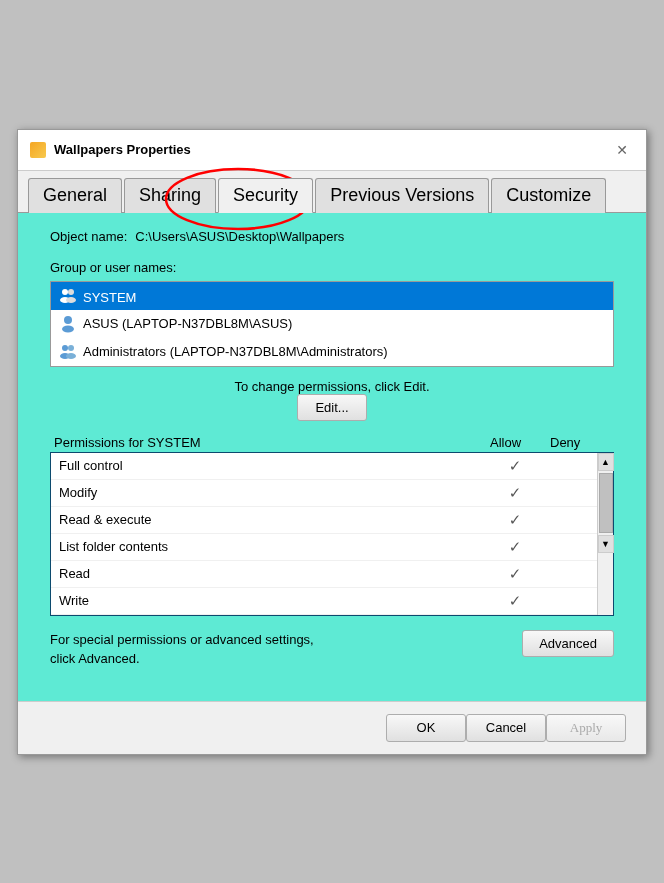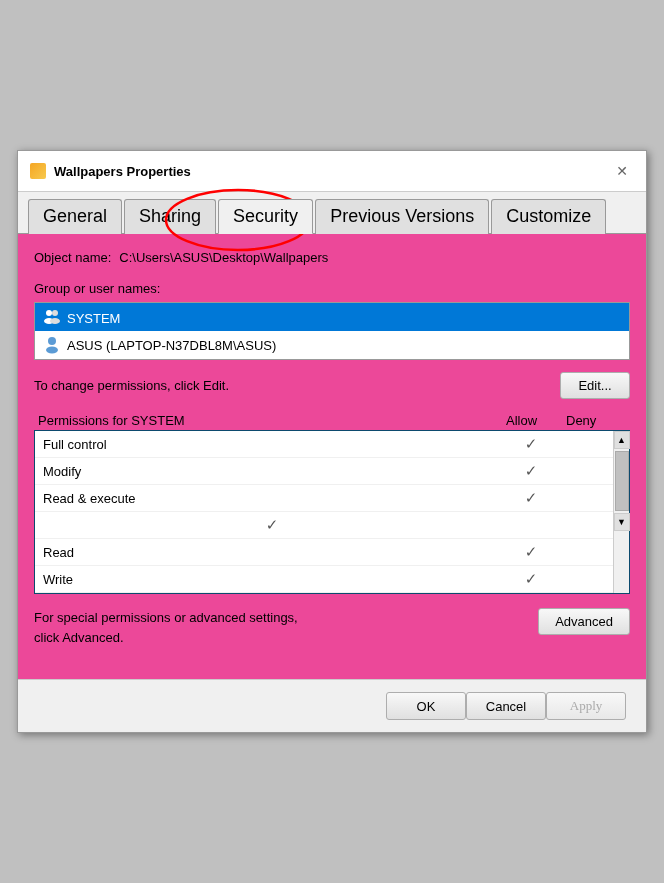--- a/index.html
+++ b/index.html
@@ -77,22 +77,22 @@
       position: relative;
       bottom: -1px;
     }
     .tab.active {
       background: #f0f0f0;
       border-bottom: 1px solid #f0f0f0;
       z-index: 1;
     }
 
     .content {
-      background: #ec4899;
-      padding: 16px 16px;
+      background: #5eead4;
+      padding: 16px 32px;
     }
 
     .object-name-row {
       display: flex;
       align-items: center;
       margin-bottom: 16px;
     }
     .label-text {
       font-size: 13px;
       margin-right: 8px;
@@ -124,20 +124,21 @@
       background: #0078d7;
       color: #fff;
       align-items: flex-end;
     }
 
     .change-permissions-row {
       display: flex;
       align-items: center;
       justify-content: space-between;
       margin-bottom: 14px;
+      flex-direction: column;
     }
     .change-perm-text {
       font-size: 13px;
     }
 
     .btn {
       padding: 5px 16px;
       background: linear-gradient(to bottom, #f8f8f8, #e0e0e0);
       border: 1px solid #adadad;
       border-radius: 3px;
@@ -288,20 +289,29 @@
       </div>
 
       <div class="group-item">
         <svg class="user-icon-svg" viewBox="0 0 18 18">
           <circle cx="9" cy="5" r="4" fill="#5b9bd5"></circle>
           <ellipse cx="9" cy="14" rx="6" ry="3.5" fill="#5b9bd5"></ellipse>
         </svg>
         <span>ASUS (LAPTOP-N37DBL8M\ASUS)</span>
       </div>
 
+      <div class="group-item">
+        <svg class="user-icon-svg" viewBox="0 0 18 18">
+          <circle cx="6" cy="5" r="3" fill="#5b9bd5"></circle>
+          <ellipse cx="6" cy="13" rx="5" ry="3" fill="#5b9bd5"></ellipse>
+          <circle cx="12" cy="5" r="3" fill="#7ab0d8"></circle>
+          <ellipse cx="12" cy="13" rx="5" ry="3" fill="#7ab0d8"></ellipse>
+        </svg>
+        <span>Administrators (LAPTOP-N37DBL8M\Administrators)</span>
+      </div>
     </div>
 
     <div class="change-permissions-row">
       <span class="change-perm-text">To change permissions, click Edit.</span>
       <button class="btn">Edit...</button>
     </div>
 
     <div class="permissions-section">
       <div class="permissions-header">
         <span>Permissions for SYSTEM</span>
@@ -322,20 +332,21 @@
           <span class="perm-check"></span>
         </div>
 
         <div class="perm-row">
           <span>Read &amp; execute</span>
           <span class="perm-check">✓</span>
           <span class="perm-check"></span>
         </div>
 
         <div class="perm-row">
+          <span>List folder contents</span>
           <span class="perm-check">✓</span>
           <span class="perm-check"></span>
         </div>
 
         <div class="perm-row">
           <span>Read</span>
           <span class="perm-check">✓</span>
           <span class="perm-check"></span>
         </div>
 

